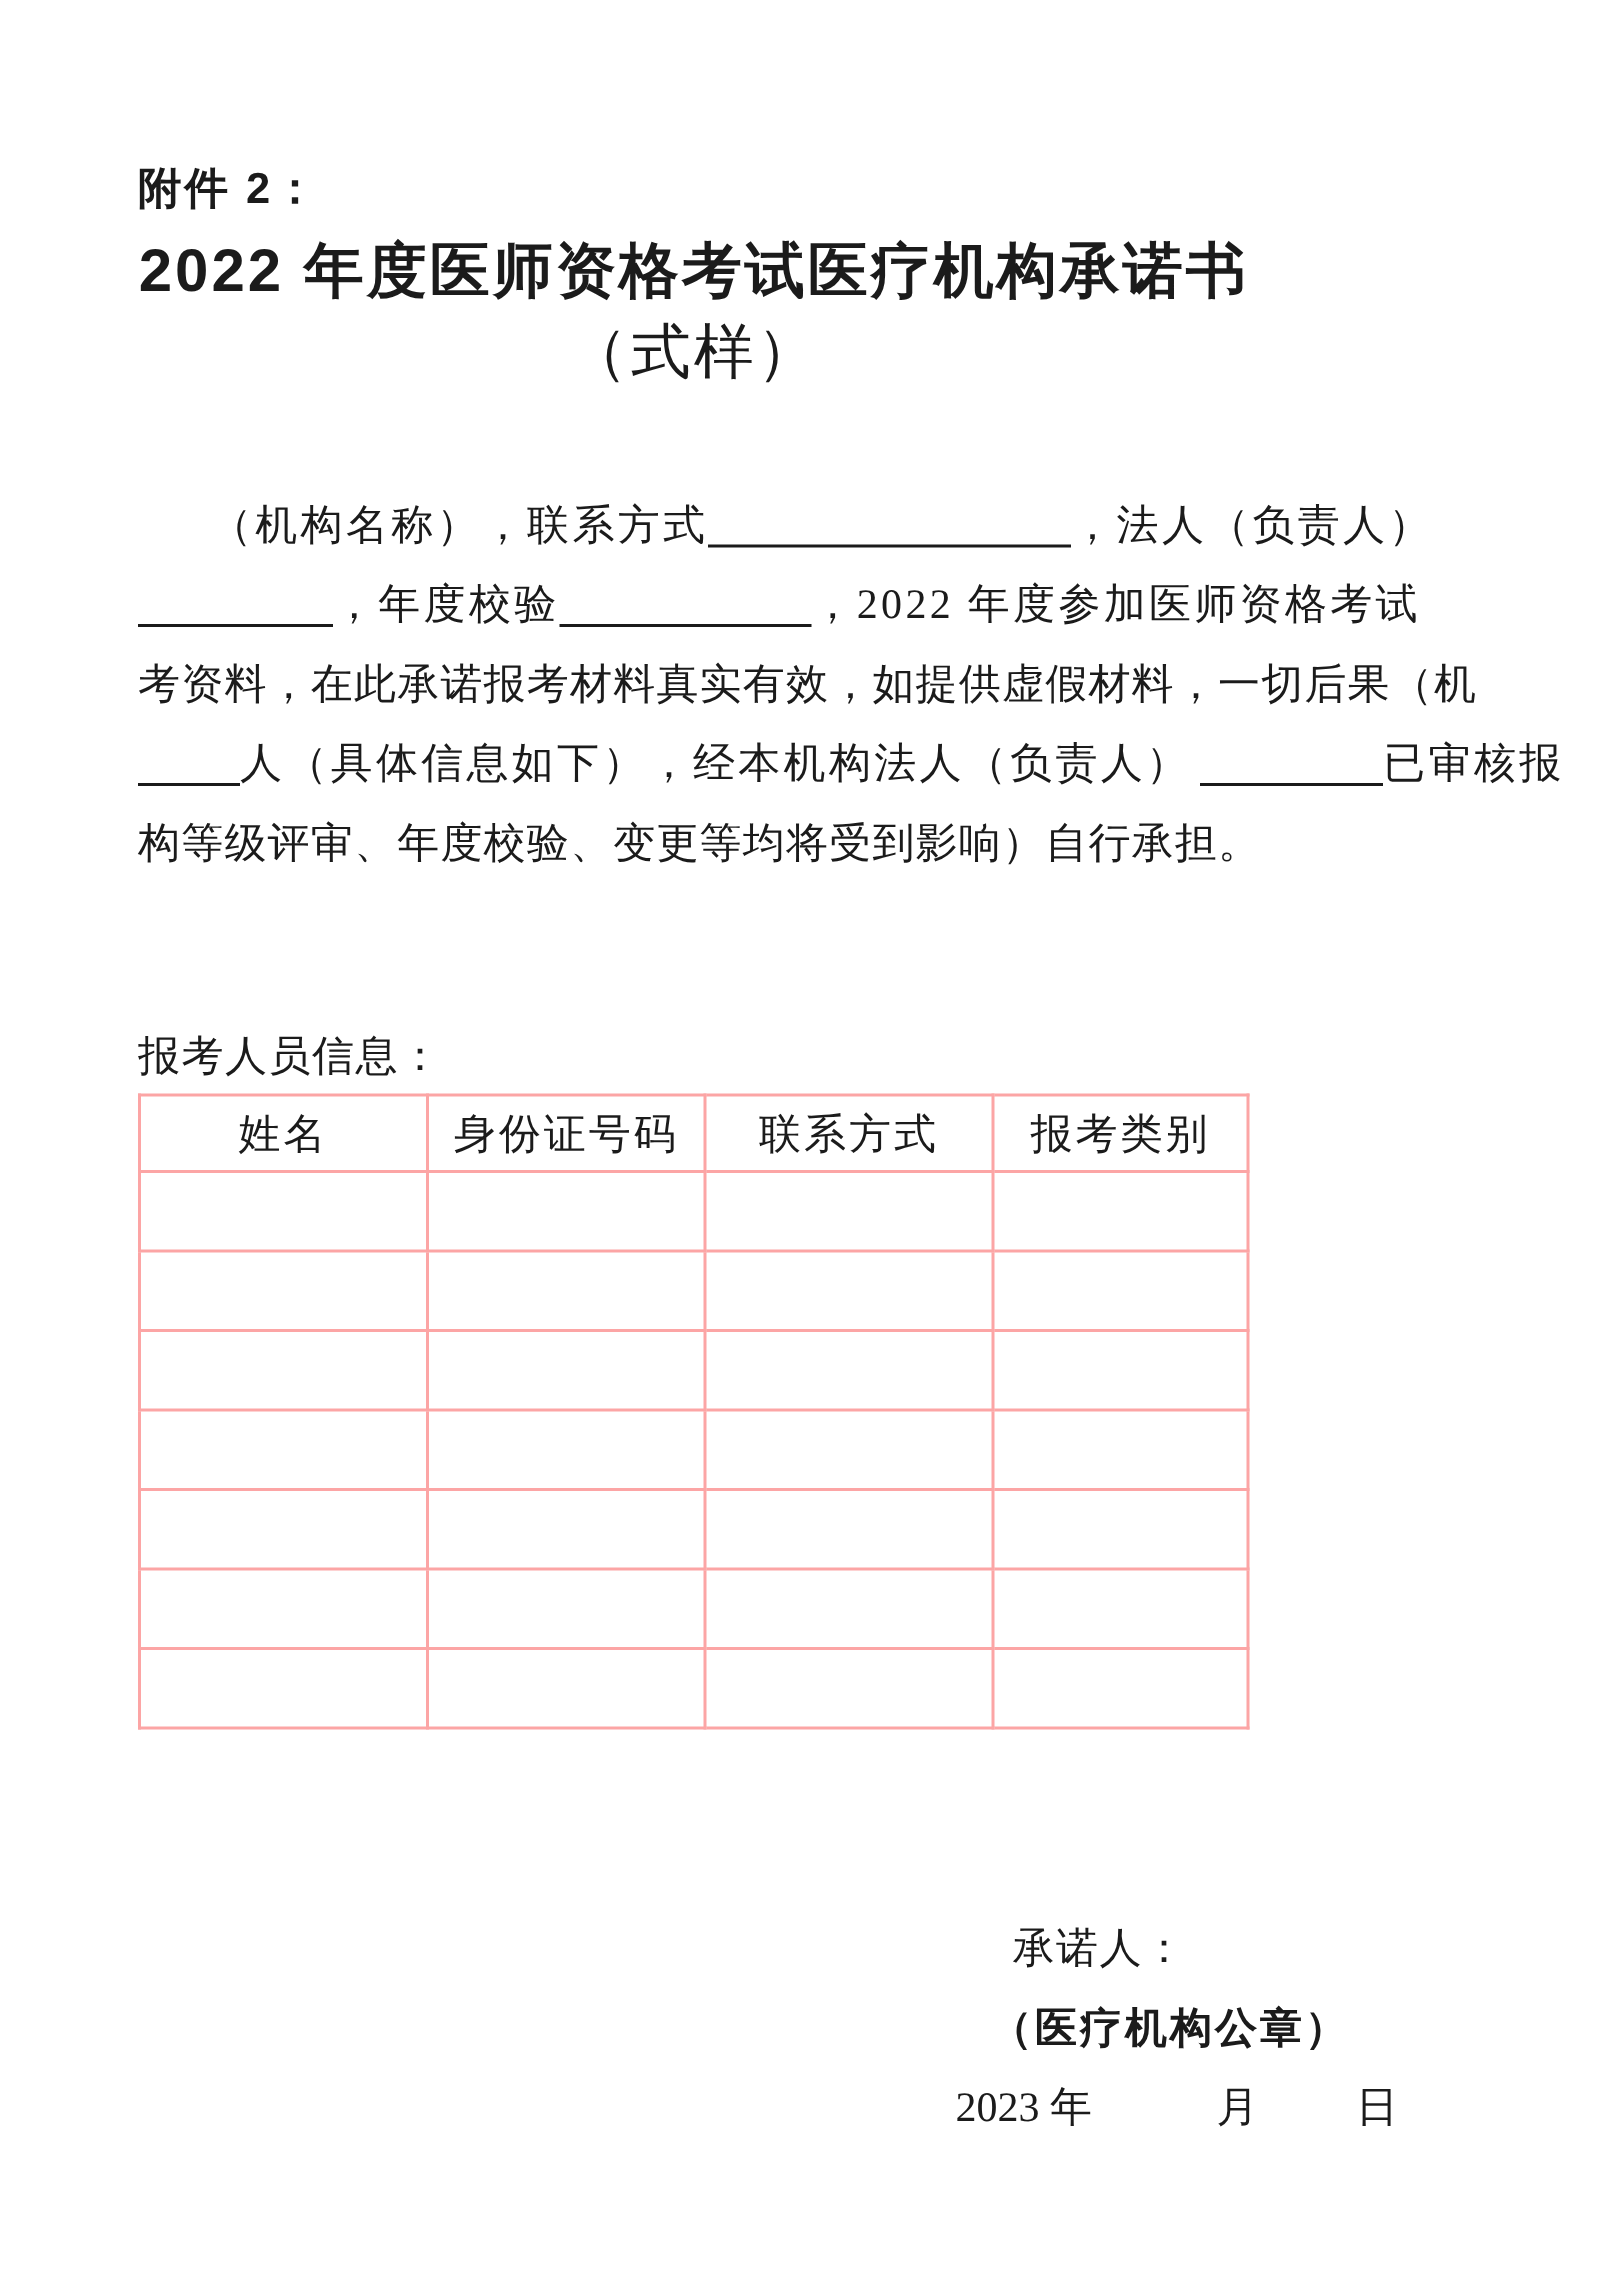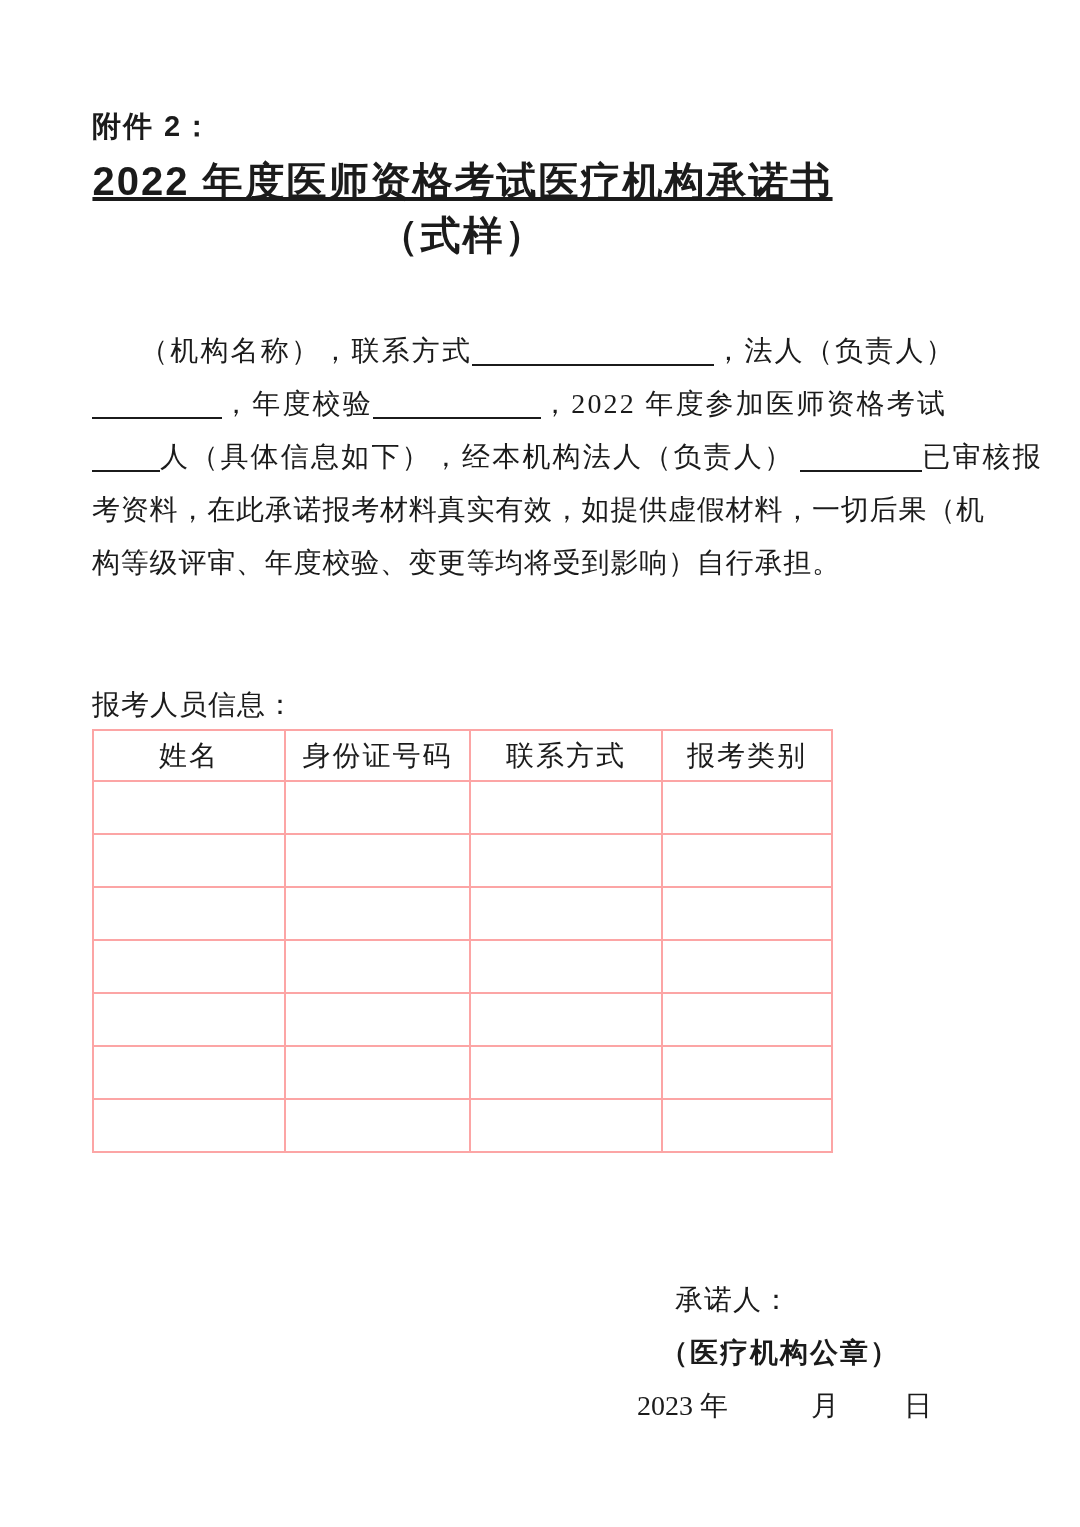--- a/index.html
+++ b/index.html
@@ -23,27 +23,26 @@
     letter-spacing:2px;
   }
   .title {
     margin:14px 0 0 0;
     text-align:center;
     font-family:"Liberation Sans", sans-serif;
     font-weight:bold;
     font-size:40px;
     line-height:50px;
     letter-spacing:2px;
-    text-decoration:underline;
   }
   .subtitle {
     margin-top:4px;
     text-align:center;
     font-family:"Liberation Sans", sans-serif;
-    font-weight:bold;
+    font-weight:normal;
     font-size:40px;
     line-height:50px;
     letter-spacing:2px;
   }
   .para {
     margin-top:64px;
     font-size:28px;
   }
   .pline {
     height:53px;
@@ -104,22 +103,22 @@
 
   <div class="attachment">附件 2：</div>
 
   <h1 class="title">2022 年度医师资格考试医疗机构承诺书</h1>
 
   <div class="subtitle">（式样）</div>
 
   <div class="para">
     <div class="pline indent"><span>（机构名称），联系方式</span><span class="blank blank-address"></span><span>，法人（负责人）</span></div>
     <div class="pline"><span class="blank blank-legal"></span><span>，年度校验</span><span class="blank blank-contact"></span><span>，2022 年度参加医师资格考试</span></div>
+    <div class="pline tight">考资料，在此承诺报考材料真实有效，如提供虚假材料，一切后果（机</div>
     <div class="pline"><span class="blank blank-count"></span><span>人（具体信息如下），经本机构法人（负责人）</span><span class="blank blank-reviewer"></span><span>已审核报</span></div>
-    <div class="pline tight">考资料，在此承诺报考材料真实有效，如提供虚假材料，一切后果（机</div>
     <div class="pline tight">构等级评审、年度校验、变更等均将受到影响）自行承担。</div>
   </div>
 
   <div class="caption">报考人员信息：</div>
 
   <table class="applicants">
     <colgroup>
       <col style="width:26%">
       <col style="width:25%">
       <col style="width:26%">

